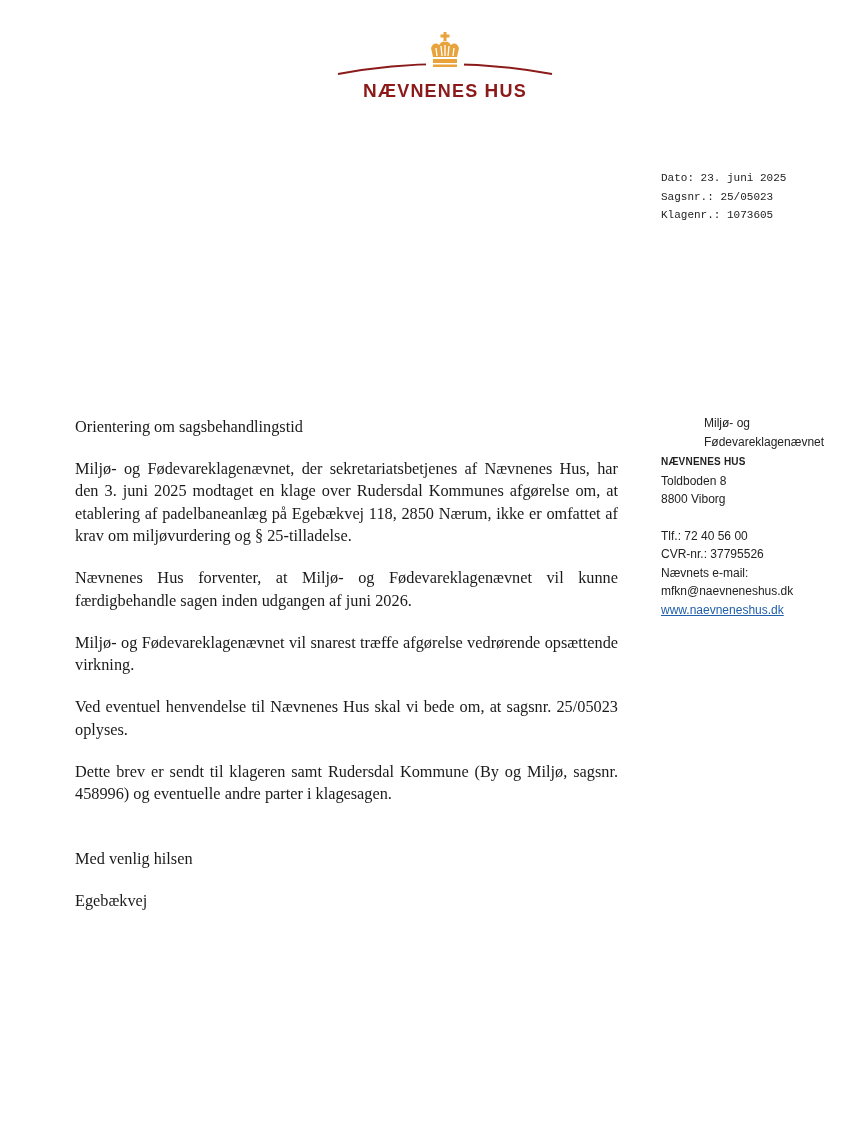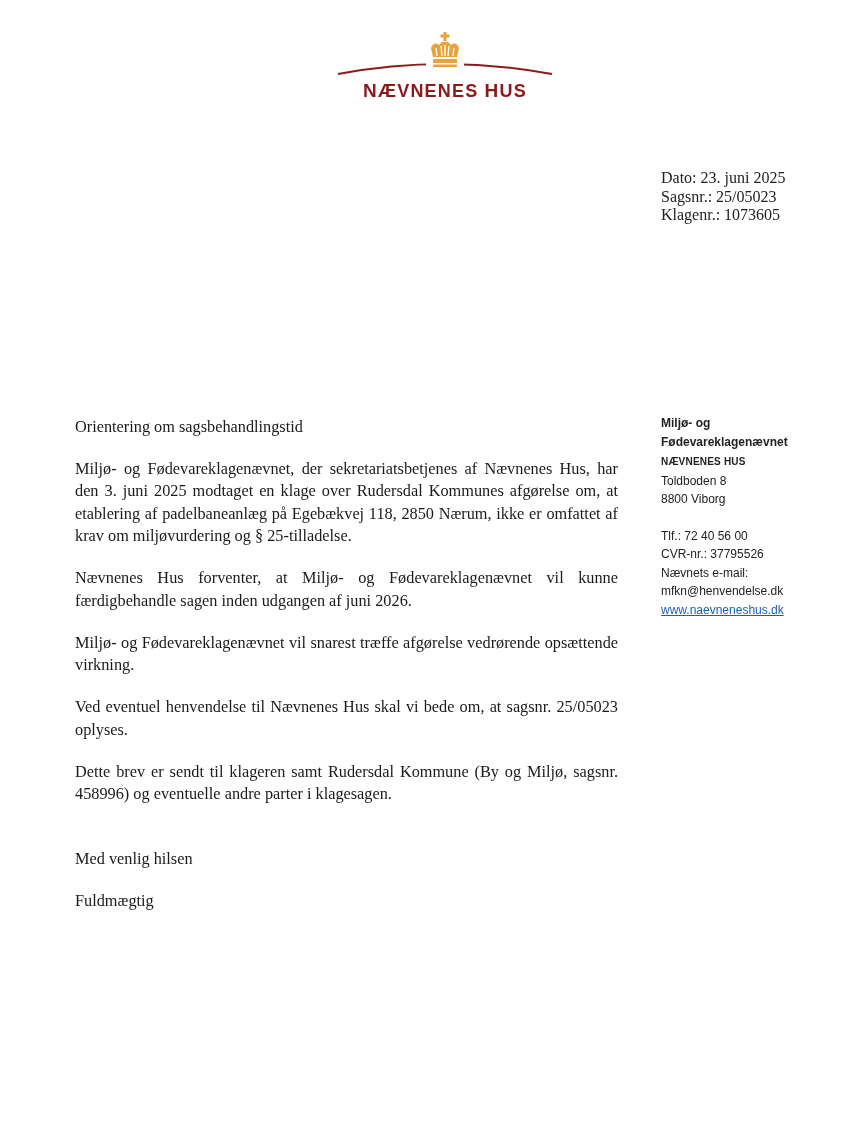--- a/index.html
+++ b/index.html
@@ -2,23 +2,23 @@
 <html><head>
 <meta charset="utf-8">
 <style>
   html, body { margin: 0; padding: 0; background: #ffffff; }
   body { width: 859px; height: 1124px; position: relative; overflow: hidden; color: #1a1a1a; }
   .logo { position: absolute; left: 330px; top: 28px; width: 230px; height: 80px; }
   .logo svg { position: absolute; left: 0; top: 0; }
   .logo-text { position: absolute; left: 0; width: 230px; top: 52px; text-align: center;
     font-family: "Liberation Sans", sans-serif; font-weight: bold; color: #8b1a1a; font-size: 19px; letter-spacing: 1.2px; }
   .logo-text .sm { font-size: 18px; }
-  .meta { position: absolute; left: 661px; top: 169px; font-family: Liberation Serif, serif; font-size: 16px; line-height: 18.5px; color: #222; }
+  .meta { position: absolute; left: 661px; top: 169px; font-family: Liberation Mono, monospace; font-size: 11px; line-height: 18.5px; color: #222; }
   .sidebar { position: absolute; left: 661px; top: 414px; width: 190px; font-family: "Liberation Sans", sans-serif; font-size: 12px; line-height: 18.5px; color: #222; }
-  .sidebar .b { font-weight: bold; }
+  .sidebar .b { font-weight: normal; margin-left: 43px; }
   .sidebar .house { font-weight: bold; font-size: 10px; letter-spacing: 0.2px; margin-top: 2px; }
   .sidebar .gap { height: 18px; }
   .sidebar a { color: #1f5ea8; text-decoration: underline; }
   .main { position: absolute; left: 75px; top: 416px; width: 543px; font-family: "Liberation Serif", serif; font-size: 16.3px; line-height: 22.5px; color: #1a1a1a; }
   .main h1 { font-size: 16.3px; font-weight: normal; margin: 0 0 19px 0; line-height: 22.5px; }
   .main p { margin: 0 0 19.5px 0; text-align: justify; font-family: Liberation Serif, serif; }
   .main a { color: #1f5ea8; text-decoration: underline; }
   .closing { margin-top: 42px !important; }
 </style>
 </head>
@@ -48,26 +48,26 @@
 <div class="sidebar">
   <div class="b">Miljø- og</div>
   <div class="b">Fødevareklagenævnet</div>
   <div class="house">NÆVNENES HUS</div>
   <div>Toldboden 8</div>
   <div>8800 Viborg</div>
   <div class="gap"></div>
   <div>Tlf.: 72 40 56 00</div>
   <div>CVR-nr.: 37795526</div>
   <div>Nævnets e-mail:</div>
-  <div>mfkn@henvendelse.dk</div>
+  <div>mfkn@naevneneshus.dk</div>
   <div><a href="#">www.naevneneshus.dk</a></div>
 </div>
 
 <div class="main">
   <h1>Orientering om sagsbehandlingstid</h1>
   <p>Miljø- og Fødevareklagenævnet, der sekretariatsbetjenes af Nævnenes Hus, har den 3. juni 2025 modtaget en klage over Rudersdal Kommunes afgørelse om, at etablering af padelbaneanlæg på Egebækvej 118, 2850 Nærum, ikke er omfattet af krav om miljøvurdering og § 25-tilladelse.</p>
   <p>Nævnenes Hus forventer, at Miljø- og Fødevareklagenævnet vil kunne færdigbehandle sagen inden udgangen af juni 2026.</p>
   <p>Miljø- og Fødevareklagenævnet vil snarest træffe afgørelse vedrørende opsættende virkning.</p>
   <p>Ved eventuel henvendelse til Nævnenes Hus skal vi bede om, at sagsnr. 25/05023 oplyses.</p>
   <p>Dette brev er sendt til klageren samt Rudersdal Kommune (By og Miljø, sagsnr. 458996) og eventuelle andre parter i klagesagen.</p>
   <p class="closing">Med venlig hilsen</p>
-  <div>Fuldmægtig</div>
+  <div>Egebækvej</div>
 </div>
 
 </body></html>

